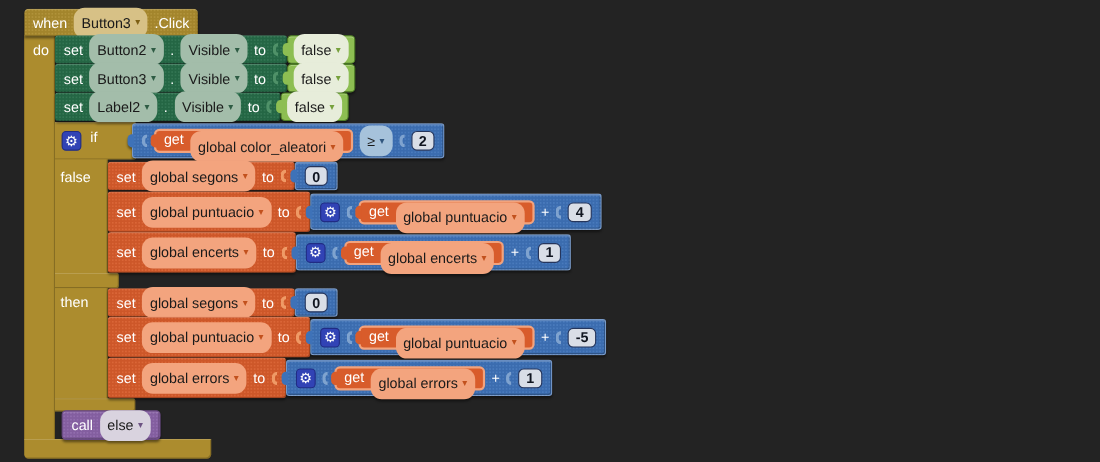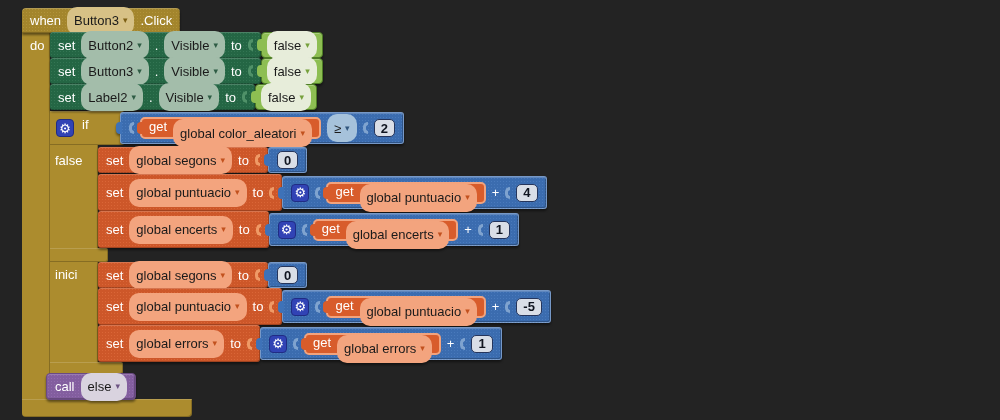--- a/index.html
+++ b/index.html
@@ -65,21 +65,21 @@
   </div>
   <span class="gl" style="left:30px;top:38px;">do</span>
 
   <div class="goldpiece tex" style="left:50px;top:111px;width:48px;height:252px;"></div>
   <div class="goldpiece tex" style="left:50px;top:111px;width:74px;height:34px;border-radius:0 2px 2px 0;"></div>
   <div class="goldpiece tex" style="left:50px;top:248px;width:58px;height:14px;border-radius:0 2px 2px 0;"></div>
   <div class="goldpiece tex" style="left:50px;top:362px;width:73px;height:12px;border-radius:0 2px 2px 0;"></div>
   <span class="gear abs" style="position:absolute;left:56px;top:119px;z-index:3;">⚙</span>
   <span class="gl" style="left:82px;top:117px;">if</span>
   <span class="gl" style="left:55px;top:153px;">false</span>
-  <span class="gl" style="left:55px;top:267px;">inici</span>
+  <span class="gl" style="left:55px;top:267px;">then</span>
 
   <div class="row" style="left:50px;top:32px;">
     <div class="seg green tex h26">
       <span class="lbl">set</span>
       <span class="fld sage">
           <span>Button2</span>
           <span class="tri">▾</span>
         </span>
       <span class="lbl">.</span>
       <span class="fld sage">
@@ -289,21 +289,21 @@
             <span>global errors</span>
             <span class="tri">▾</span>
           </span>
       </span>
       <span class="lbl">+</span>
       <span class="sock" style="--sc:#7fa3cf"></span>
       <span class="numfld">1</span>
     </div>
   </div>
 
-  <div class="row" style="left:46px;top:373px;">
+  <div class="row" style="left:56px;top:373px;">
     <div class="seg purpleb tex h27" style="border-radius:4px;">
       <span class="lbl">call</span>
       <span class="fld purplefld">
           <span>else</span>
           <span class="tri">▾</span>
         </span>
     </div>
   </div>
 
 </div>

